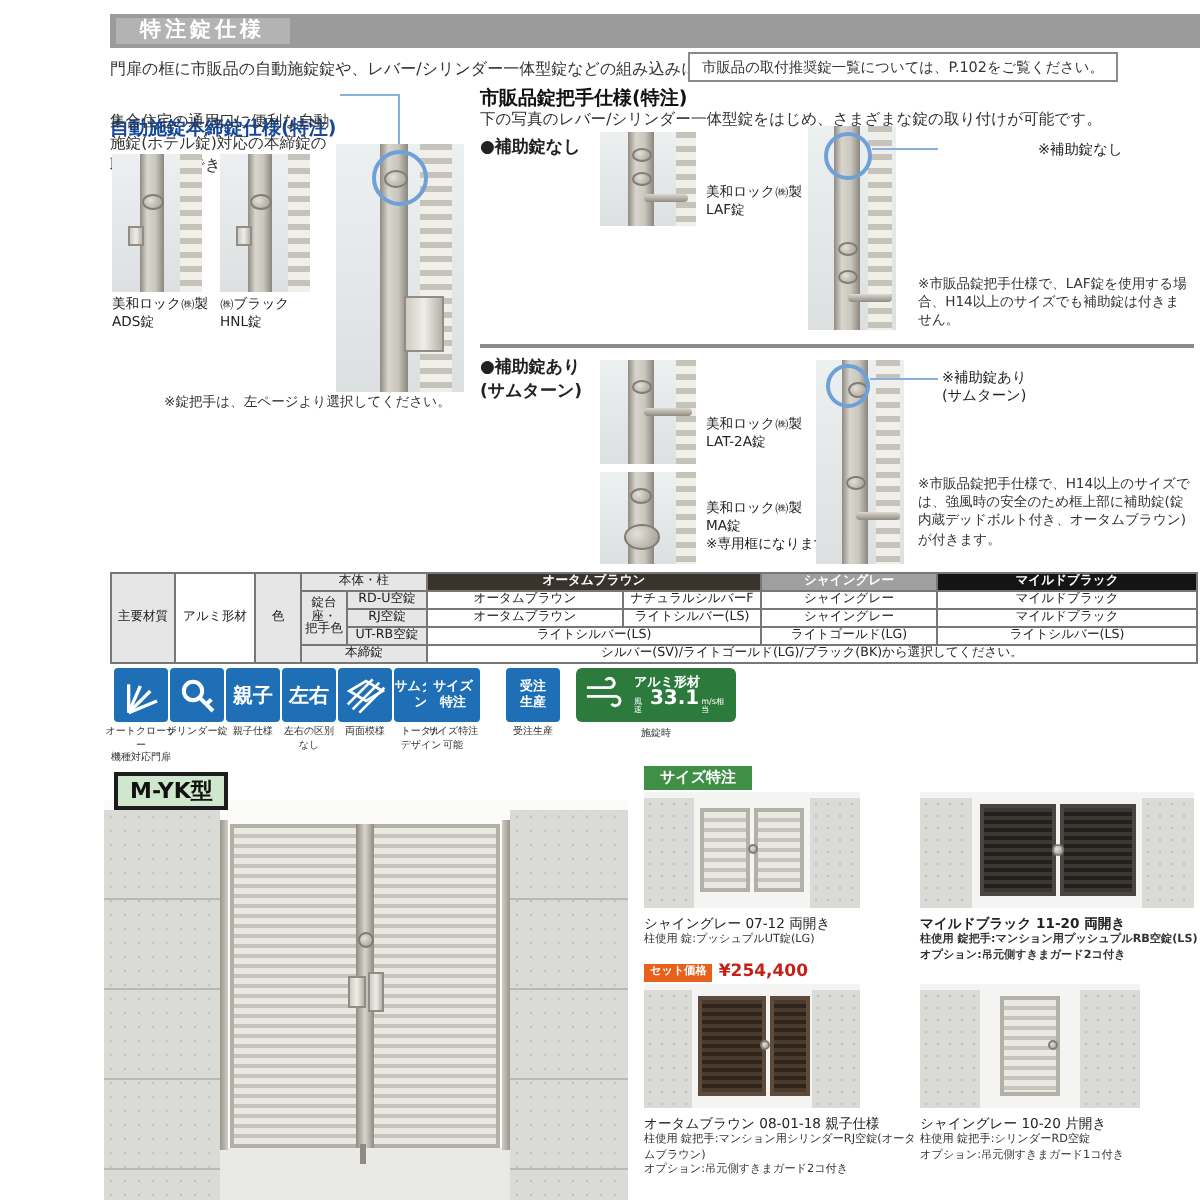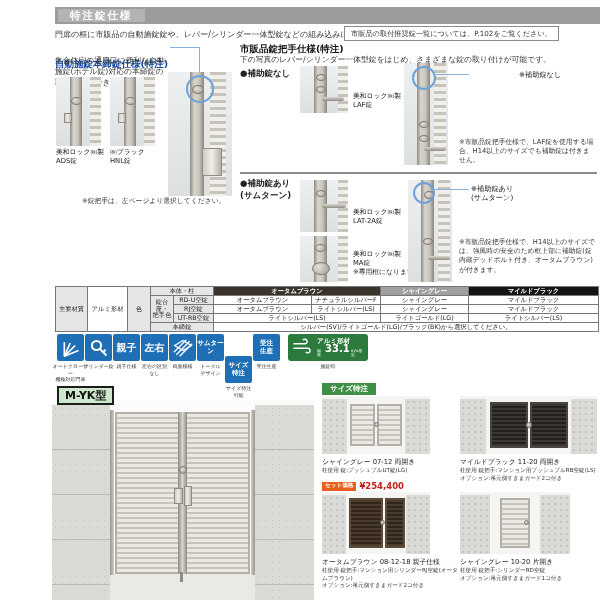--- a/index.html
+++ b/index.html
@@ -274,21 +274,21 @@
   </div>
   <div class="feat-lbl">両面模様</div>
 </div>
 <div class="abs" style="left:197px;top:334px;">
   <div class="tile">
       <span class="t3">サムターン</span>
     </div>
   <div class="feat-lbl">トータル
 デザイン</div>
 </div>
-<div class="abs" style="left:225px;top:334px;margin-top:22px;">
+<div class="abs" style="left:213px;top:334px;">
   <div class="tile">
       <span class="t3">サイズ
 特注</span>
     </div>
   <div class="feat-lbl">サイズ特注
 可能</div>
 </div>
 <div class="abs" style="left:253px;top:334px;">
   <div class="tile">
       <span class="t3">受注
@@ -350,35 +350,35 @@
   </div>
 </div>
 
 <div class="abs photo" style="left:460px;top:396px;width:137px;height:58px;background:#f4f4f2;">
   <div class="concrete" style="left:0;top:3px;width:26px;height:55px;background-size:6px 6px,100% 27px;"></div>
   <div class="concrete" style="right:0;top:3px;width:26px;height:55px;background-size:6px 6px,100% 27px;"></div>
   <div class="doorpanel dark" style="left:30px;top:6px;width:38px;height:46px;"></div>
   <div class="doorpanel dark" style="left:70px;top:6px;width:38px;height:46px;"></div>
   <div class="cyl" style="left:66px;top:26px;width:6px;height:6px;"></div>
 </div>
-<div class="abs" style="left:460px;top:457px;width:140px;">
+<div class="abs" style="left:460px;top:457px;width:140px;font-weight:bold;">
   <div class="pname">マイルドブラック 11-20 両開き</div>
   <div class="pdesc ml">柱使用 錠把手:マンション用プッシュプルRB空錠(LS)
 オプション:吊元側すきまガード2コ付き</div>
 </div>
 
 <div class="abs photo" style="left:322px;top:492px;width:108px;height:62px;background:#f4f4f2;">
   <div class="concrete" style="left:0;top:3px;width:24px;height:59px;background-size:6px 6px,100% 29px;"></div>
   <div class="concrete" style="right:0;top:3px;width:24px;height:59px;background-size:6px 6px,100% 29px;"></div>
   <div class="doorpanel brown" style="left:27px;top:6px;width:34px;height:50px;"></div>
   <div class="doorpanel brown" style="left:63px;top:6px;width:20px;height:50px;"></div>
   <div class="cyl" style="left:58px;top:28px;width:5px;height:5px;"></div>
 </div>
 <div class="abs" style="left:322px;top:557px;width:138px;">
-  <div class="pname">オータムブラウン 08-12-18 親子仕様</div>
+  <div class="pname">オータムブラウン 08-01-18 親子仕様</div>
   <div class="pdesc ml">柱使用 錠把手:マンション用シリンダーRJ空錠(オータムブラウン)
 オプション:吊元側すきまガード2コ付き</div>
 </div>
 
 <div class="abs photo" style="left:460px;top:492px;width:110px;height:62px;background:#f4f4f2;">
   <div class="concrete" style="left:0;top:3px;width:30px;height:59px;background-size:6px 6px,100% 29px;"></div>
   <div class="concrete" style="right:0;top:3px;width:30px;height:59px;background-size:6px 6px,100% 29px;"></div>
   <div class="doorpanel" style="left:40px;top:6px;width:30px;height:50px;"></div>
   <div class="cyl" style="left:64px;top:28px;width:5px;height:5px;"></div>
 </div>

